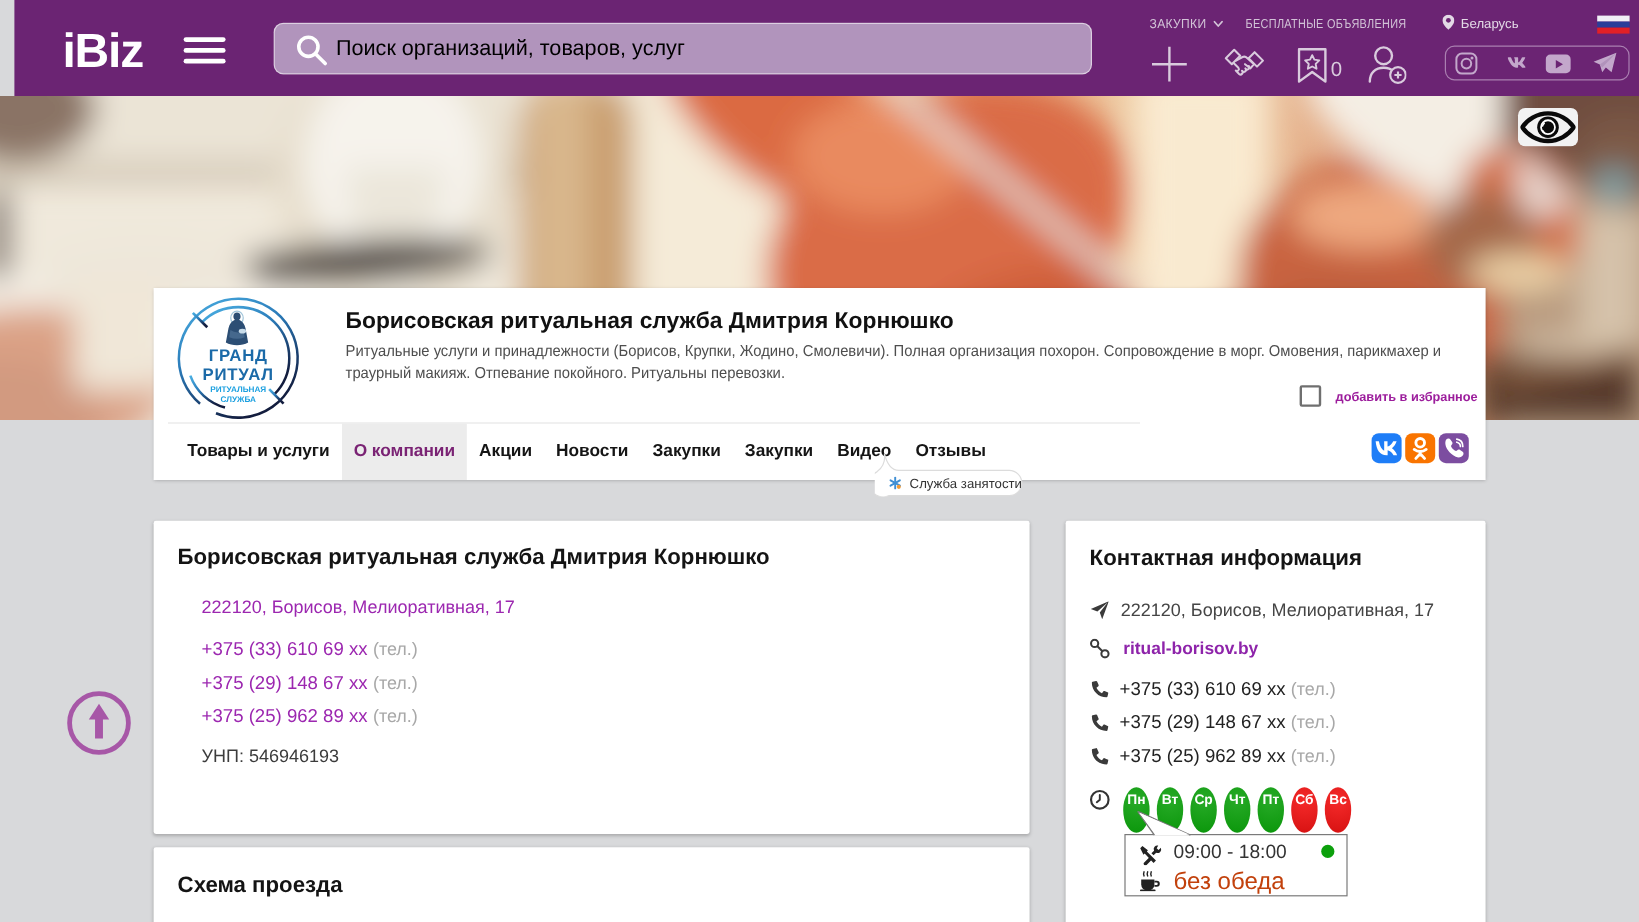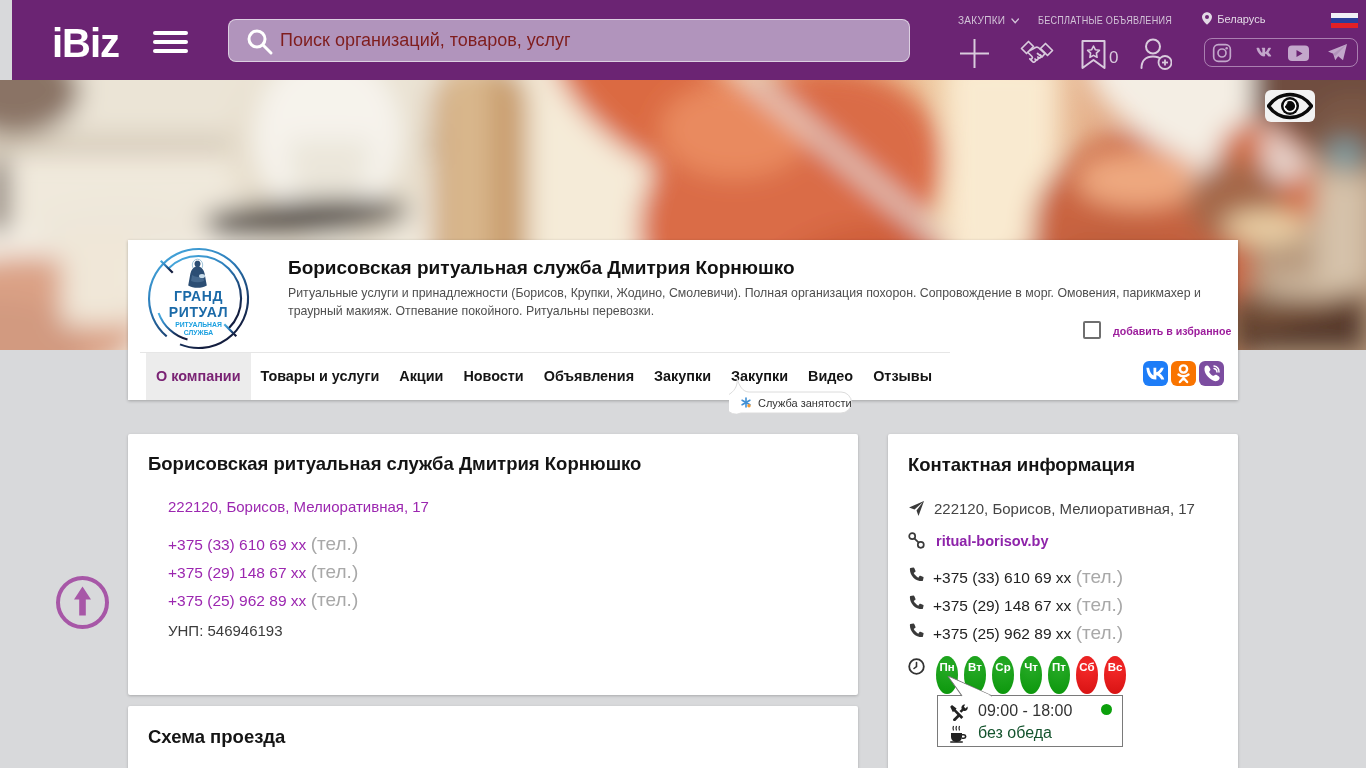--- a/index.html
+++ b/index.html
@@ -3,21 +3,21 @@
 <meta charset="utf-8">
 <style>
 * { margin:0; padding:0; box-sizing:border-box; }
 html,body { width:1366px; height:768px; overflow:hidden; font-family:"Liberation Sans", sans-serif; background:#d8d9db; }
 #hdr { position:absolute; left:12px; top:0; width:1366px; height:80px; background:#6b2473; z-index:30; }
 #logo { position:absolute; left:40px; top:21px; color:#fff; font-size:40px; font-weight:bold; letter-spacing:-1px; }
 #burger { position:absolute; left:141px; top:31px; width:35px; }
 #burger div { height:4px; background:#fff; border-radius:2px; margin-bottom:5px; }
 #search { position:absolute; left:216px; top:19px; width:682px; height:43px; background:#b194bc; border:1px solid rgba(255,255,255,.55); border-radius:8px; }
 #search svg { position:absolute; left:17px; top:8px; }
-#search span { position:absolute; left:51px; top:10px; font-size:18px; color:#7f1d1d; }
+#search span { position:absolute; left:51px; top:10px; font-size:18px; color:#000000; }
 .toplink { position:absolute; top:14px; font-size:10.8px; color:#d2c3d7; letter-spacing:.3px; }
 #pin-row { position:absolute; left:1190px; top:12px; color:#e3d9e6; font-size:12px; }
 #flag { position:absolute; left:1319px; top:13px; width:27px; height:15px; }
 #flag div { height:5px; }
 .hicon { position:absolute; top:38px; }
 #socbox { position:absolute; left:1192px; top:38px; width:154px; height:29px; border:1px solid rgba(222,202,228,.55); border-radius:8px; }
 #socbox svg { position:absolute; top:4px; }
 #banner { position:absolute; left:0; top:80px; width:1366px; height:270px; overflow:hidden; z-index:1; }
 #eye { position:absolute; left:1265px; top:10px; width:50px; height:32px; background:#f2f2f2; border-radius:6px; z-index:5; text-align:center; }
 
@@ -34,21 +34,21 @@
 #tabs .tab.active { background:#ececec; color:#7a2374; }
 .msoc { position:absolute; top:121px; width:25px; height:25px; border-radius:6px; }
 #tip { position:absolute; left:729px; top:377px; width:124px; height:37px; z-index:12; }
 
 .card { position:absolute; background:#fff; box-shadow:0 1px 3px rgba(0,0,0,.22); border-radius:2px; }
 #card1 { left:128px; top:434px; width:730px; height:261px; }
 #card2 { left:128px; top:706px; width:730px; height:300px; }
 #card3 { left:888px; top:434px; width:350px; height:560px; }
 .h1 { font-size:18.5px; font-weight:bold; color:#141414; }
 .plink { color:#9c27b0; font-size:15.5px; }
-.gray { color:#a8a8a8; font-size:19px; }
+.gray { color:#a8a8a8; font-size:15px; }
 #totop { position:absolute; left:56px; top:576px; width:53px; height:53px; border:4px solid #a757a7; border-radius:50%; }
 .chip { display:inline-block; width:22px; height:38px; border-radius:50%; color:#fff; font-size:11.5px; font-weight:bold; text-align:center; line-height:22px; margin-right:6px; }
 .chip.g { background:radial-gradient(circle at 50% 30%, #27aa27, #0a960a); }
 .chip.r { background:radial-gradient(circle at 50% 30%, #f52a2a, #d61111); }
 #hours-tip { position:absolute; left:937px; top:695px; width:186px; height:52px; background:#fff; border:1.5px solid #7a7a7a; z-index:6; }
 </style>
 </head>
 <body>
 
 <div id="hdr">
@@ -225,25 +225,24 @@
     </svg>
   </div>
   <div id="cname">Борисовская ритуальная служба Дмитрия Корнюшко</div>
   <div id="cdesc">Ритуальные услуги и принадлежности (Борисов, Крупки, Жодино, Смолевичи). Полная организация похорон. Сопровождение в морг. Омовения, парикмахер и<br>траурный макияж. Отпевание покойного. Ритуальны перевозки.</div>
   <div id="fav">
       <div class="cb"></div>
       <div class="tx">добавить в избранное</div>
     </div>
   <div id="sep"></div>
   <div id="tabs">
+    <div class="tab">Товары и услуги</div>
     <div class="tab active">О компании</div>
-    <div class="tab">Товары и услуги</div>
     <div class="tab">Акции</div>
     <div class="tab">Новости</div>
-    <div class="tab">Объявления</div>
     <div class="tab">Закупки</div>
     <div class="tab">Закупки</div>
     <div class="tab">Видео</div>
     <div class="tab">Отзывы</div>
   </div>
   <div class="msoc" style="left:1015px;background:#1e7df7;"><svg width="25" height="25" viewBox="0 0 26 26">
         <path d="M3.5 7 h2.8 c.8 4.5 2.6 7 4.6 8.2 V7 h2.9 v4.6 c1.9 -.3 3.8 -2.2 4.9 -4.6 h3 c-.9 2.7 -2.6 4.9 -4.1 6 1.9 1.2 3.7 3.4 4.5 6.2 h-3.1 c-1.1 -2.3 -2.9 -4.1 -5.1 -4.5 v4.5 h-.9 C7 19.2 4.2 14.3 3.5 7z" fill="#fff"></path>
       </svg></div>
   <div class="msoc" style="left:1043px;background:#f97400;"><svg width="25" height="25" viewBox="0 0 25 25">
         <circle cx="12.5" cy="8" r="3.6" fill="none" stroke="#fff" stroke-width="2.4"></circle>
@@ -331,18 +330,18 @@
   <svg style="position:absolute;left:10px;top:29px;" width="20" height="18" viewBox="0 0 20 18">
       <g fill="#222">
         <path d="M3 8 h11 v4 a5 5 0 0 1 -5 5 h-1 a5 5 0 0 1 -5 -5z"></path>
         <path d="M14 9 h2 a2.5 2.5 0 0 1 0 5 h-2 v-1.6 h1.8 a1 1 0 0 0 0 -2 H14z"></path>
         <rect x="2" y="16.2" width="13" height="1.6" rx=".8"></rect>
         <g stroke="#222" stroke-width="1.2" fill="none">
           <path d="M5.5 1 q-1 2 0 4.5 M8.5 1 q-1 2 0 4.5 M11.5 1 q-1 2 0 4.5"></path>
         </g>
       </g>
     </svg>
-  <div style="position:absolute;left:40px;top:28px;font-size:16px;color:#14532d;">без обеда</div>
+  <div style="position:absolute;left:40px;top:28px;font-size:20px;color:#c2410c;">без обеда</div>
 </div>
 
 <div id="totop"><svg width="45" height="45" viewBox="0 0 45 45">
       <path d="M22.5 6.5 L31 19.5 h-5.2 v16 h-6.6 v-16 h-5.2z" fill="#a757a7"></path>
     </svg></div>
 
 </body></html>

